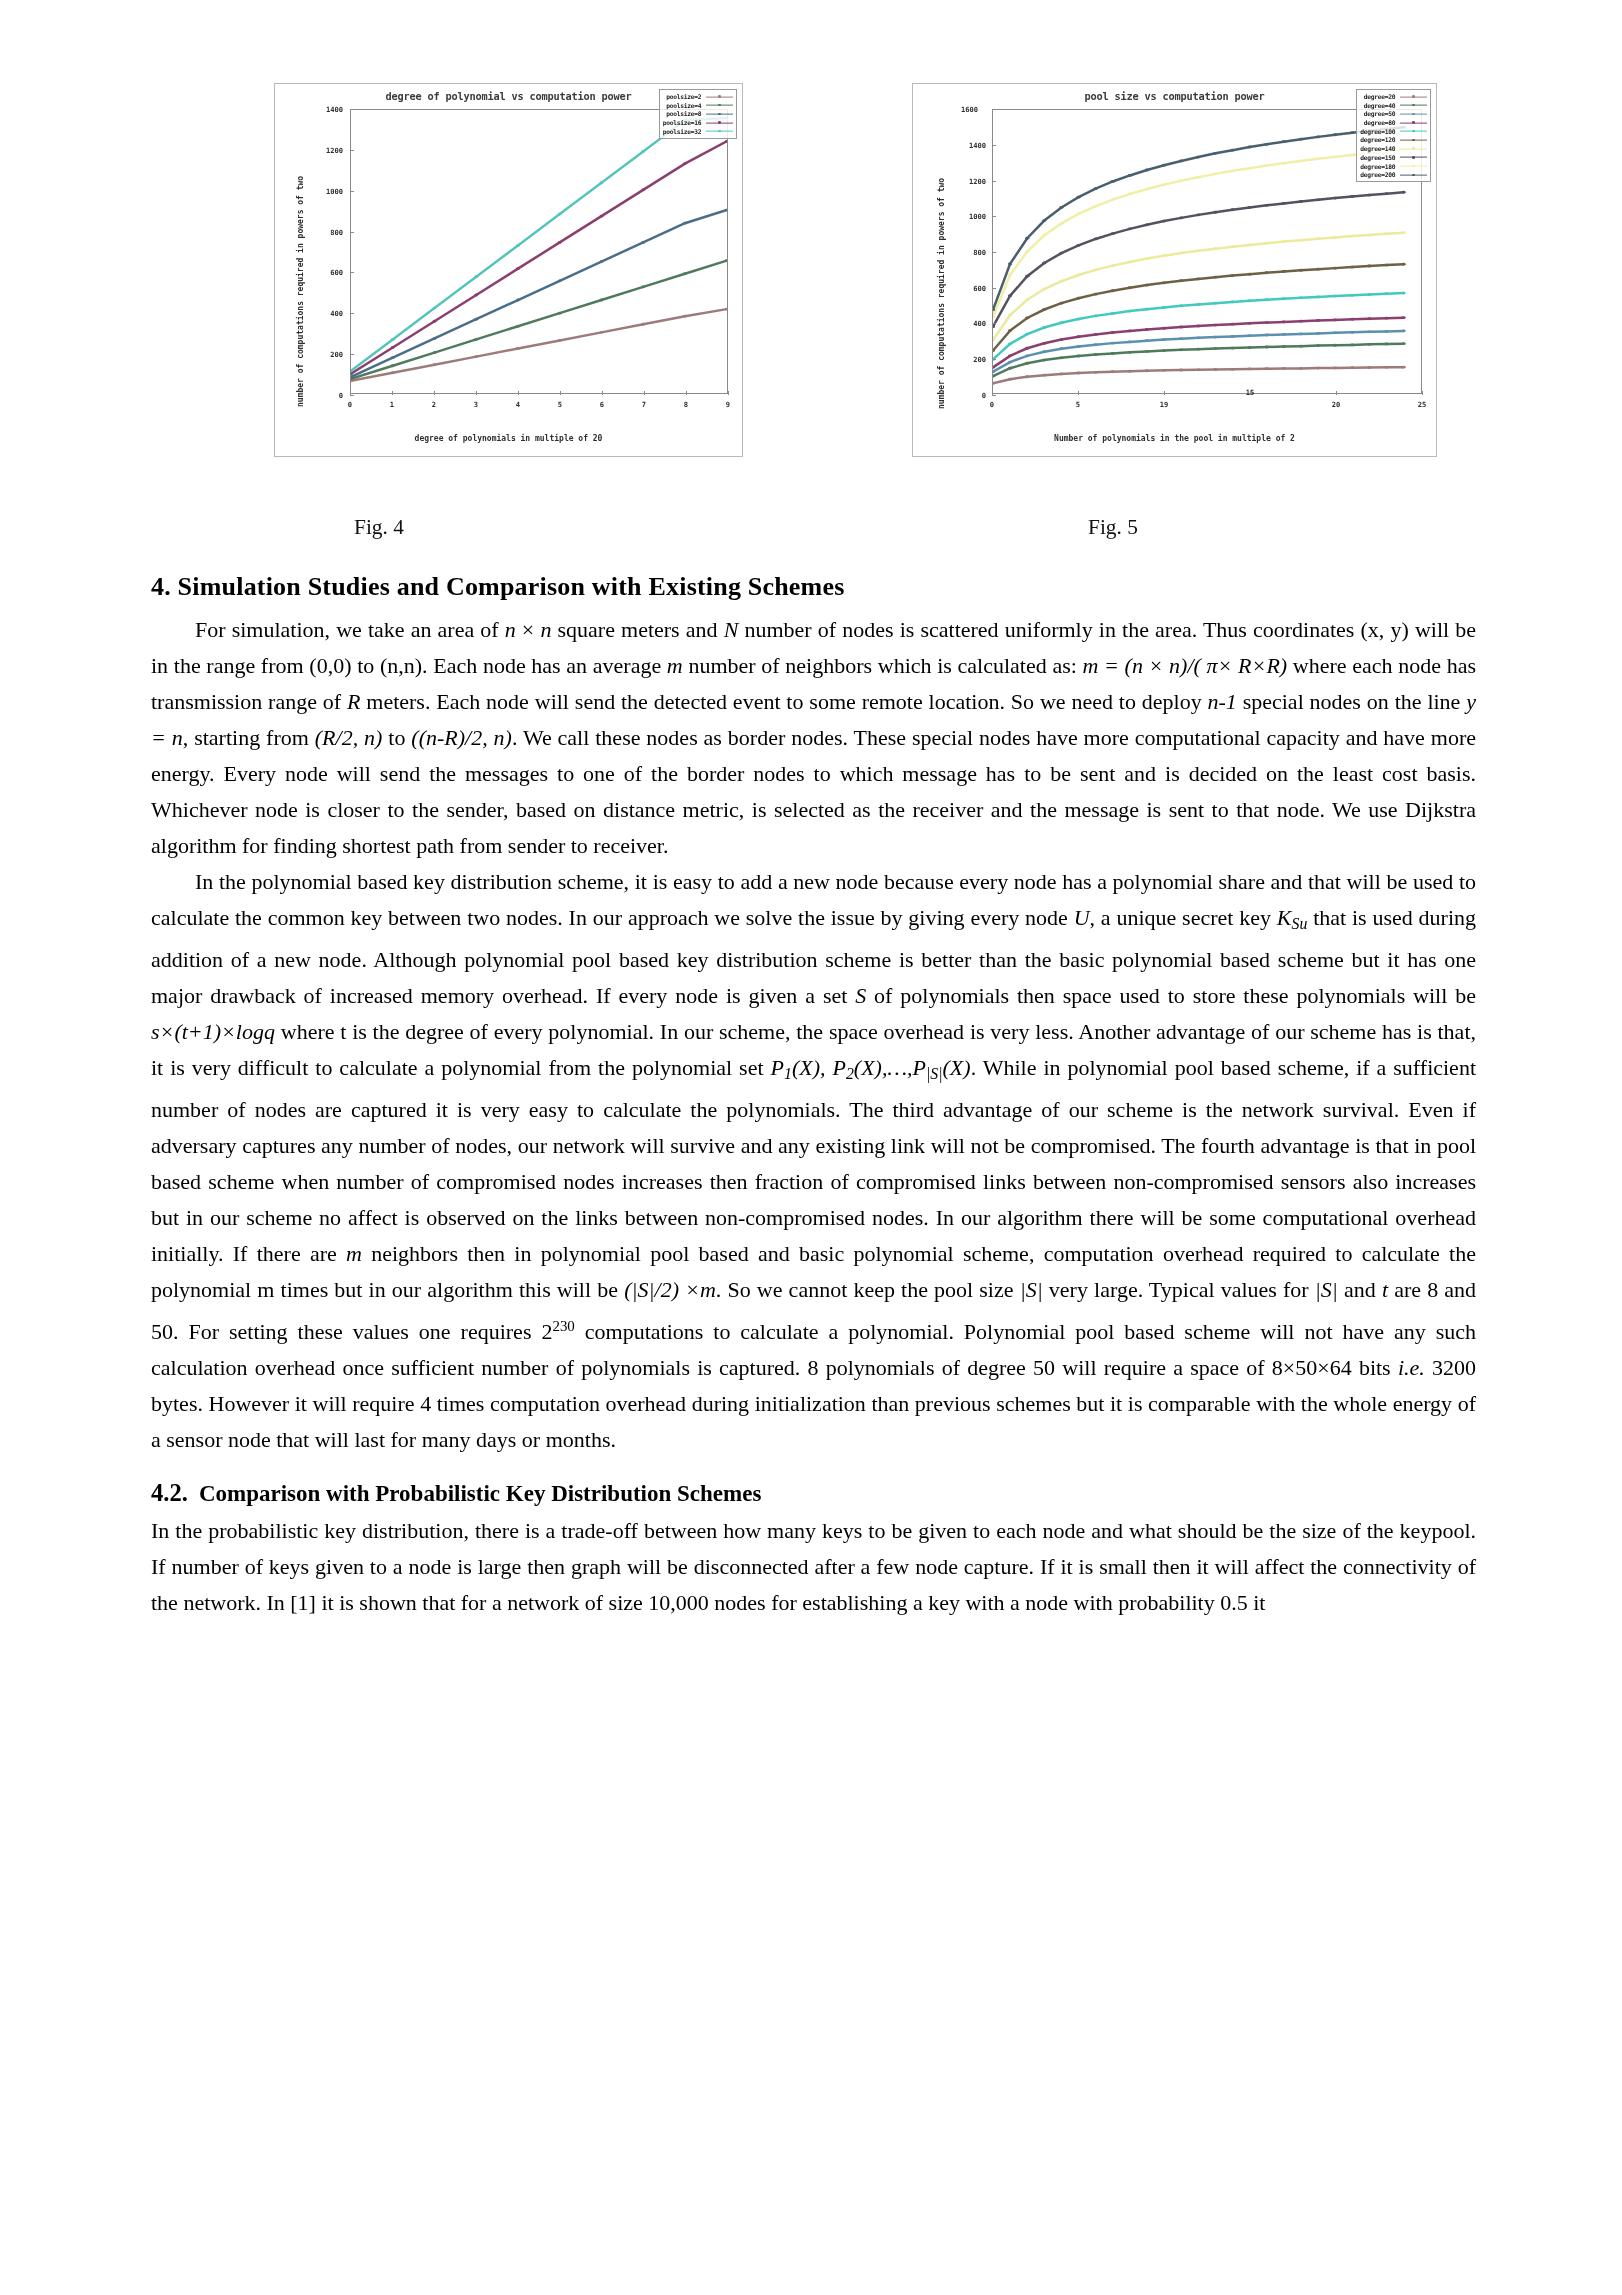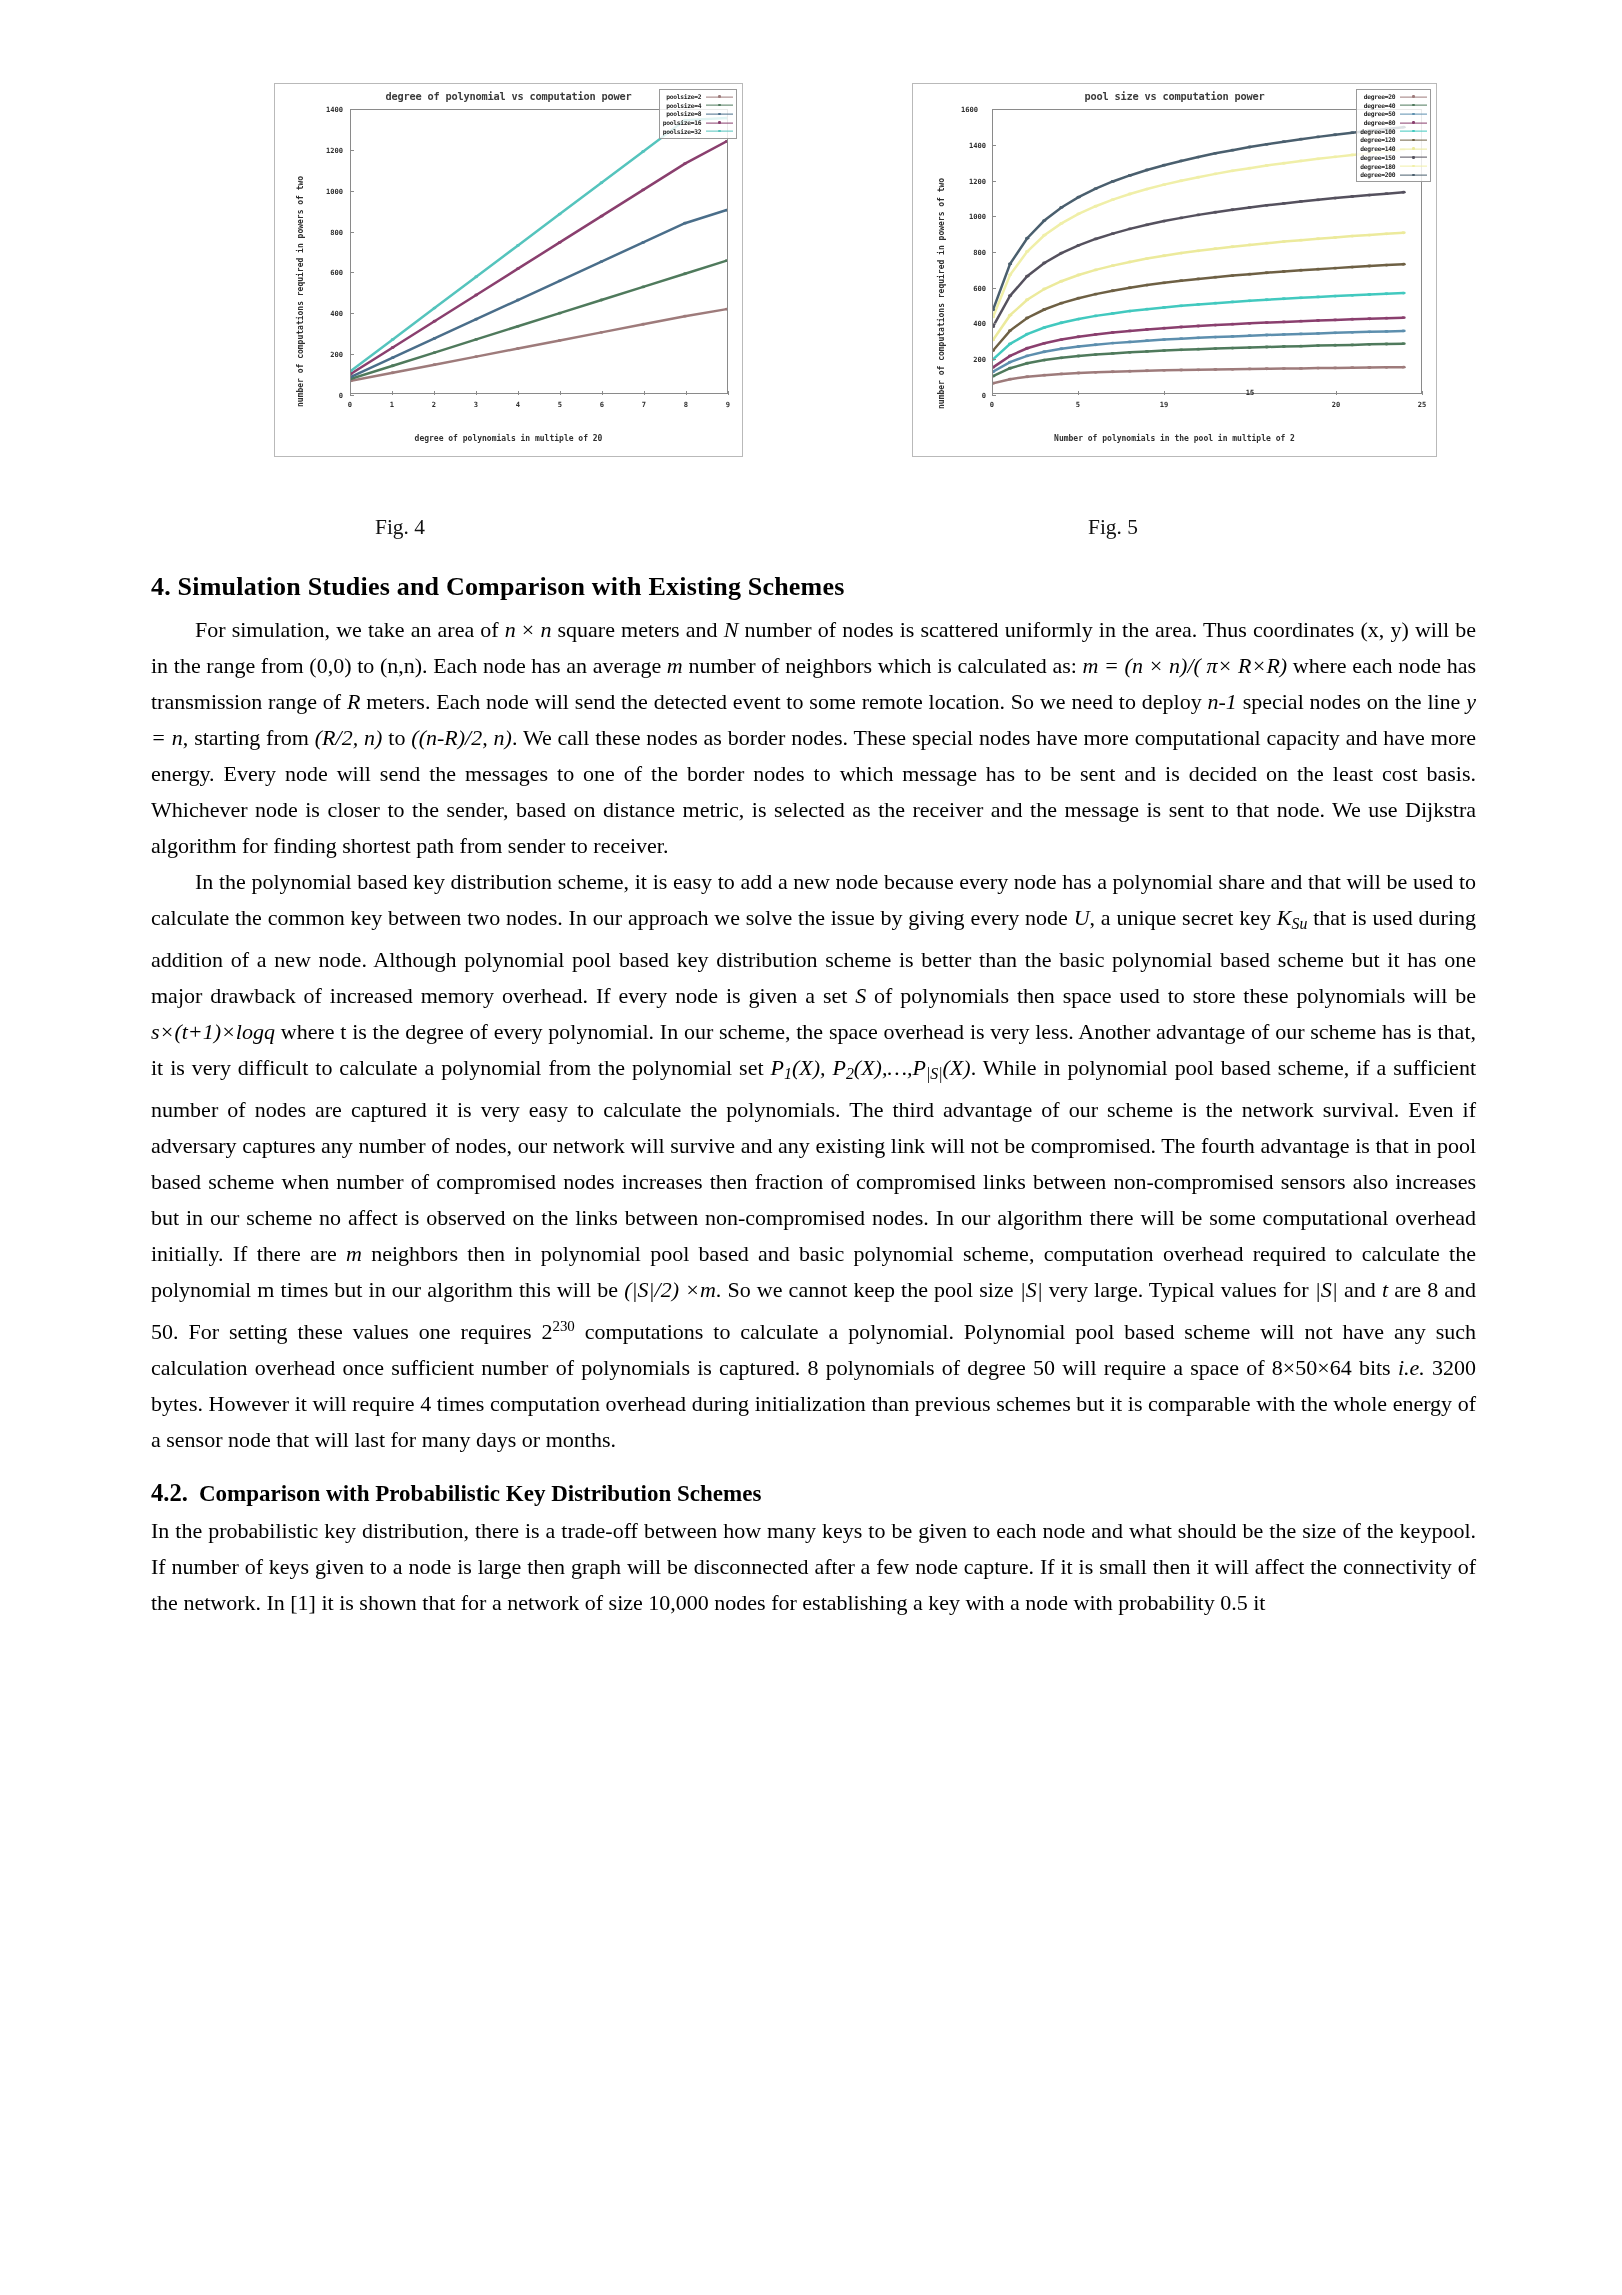--- a/index.html
+++ b/index.html
@@ -137,21 +137,21 @@
     border-radius: 50%;
   }
 
   .fig-caption {
     position: absolute;
     font-family: "Liberation Serif", serif;
     font-size: 21.4px;
     color: #111111;
     text-align: center;
   }
-  #fig4-caption { left: 305px; top: 515px; width: 190px; }
+  #fig4-caption { left: 284px; top: 515px; width: 190px; }
   #fig5-caption { left: 1018px; top: 515px; width: 190px; }
 
   
   .body-col {
     position: absolute;
     left: 151px;
     top: 571px;
     width: 1325px;
   }
   h2.section {

